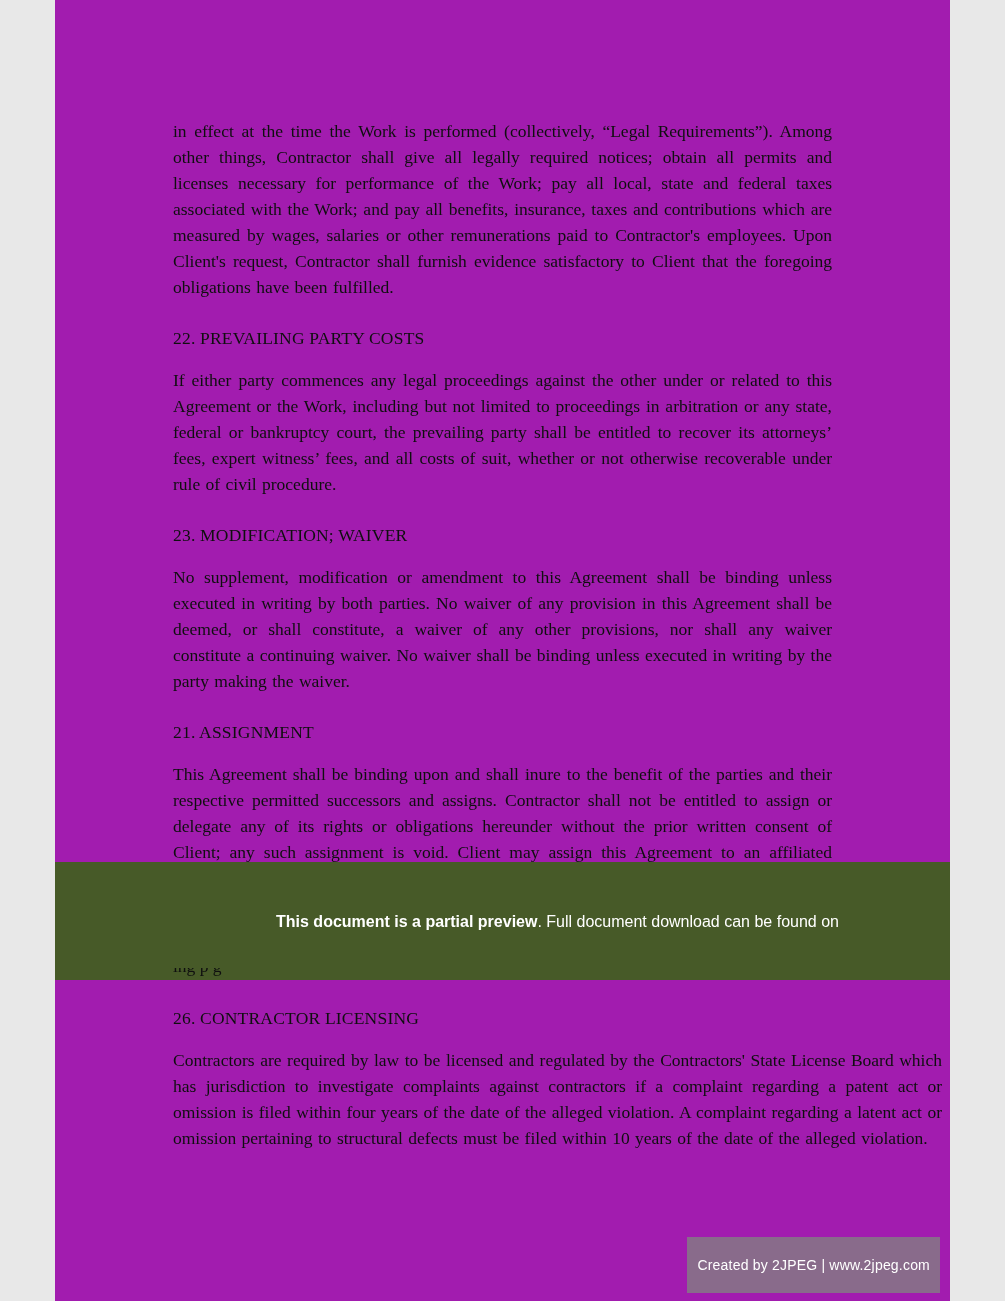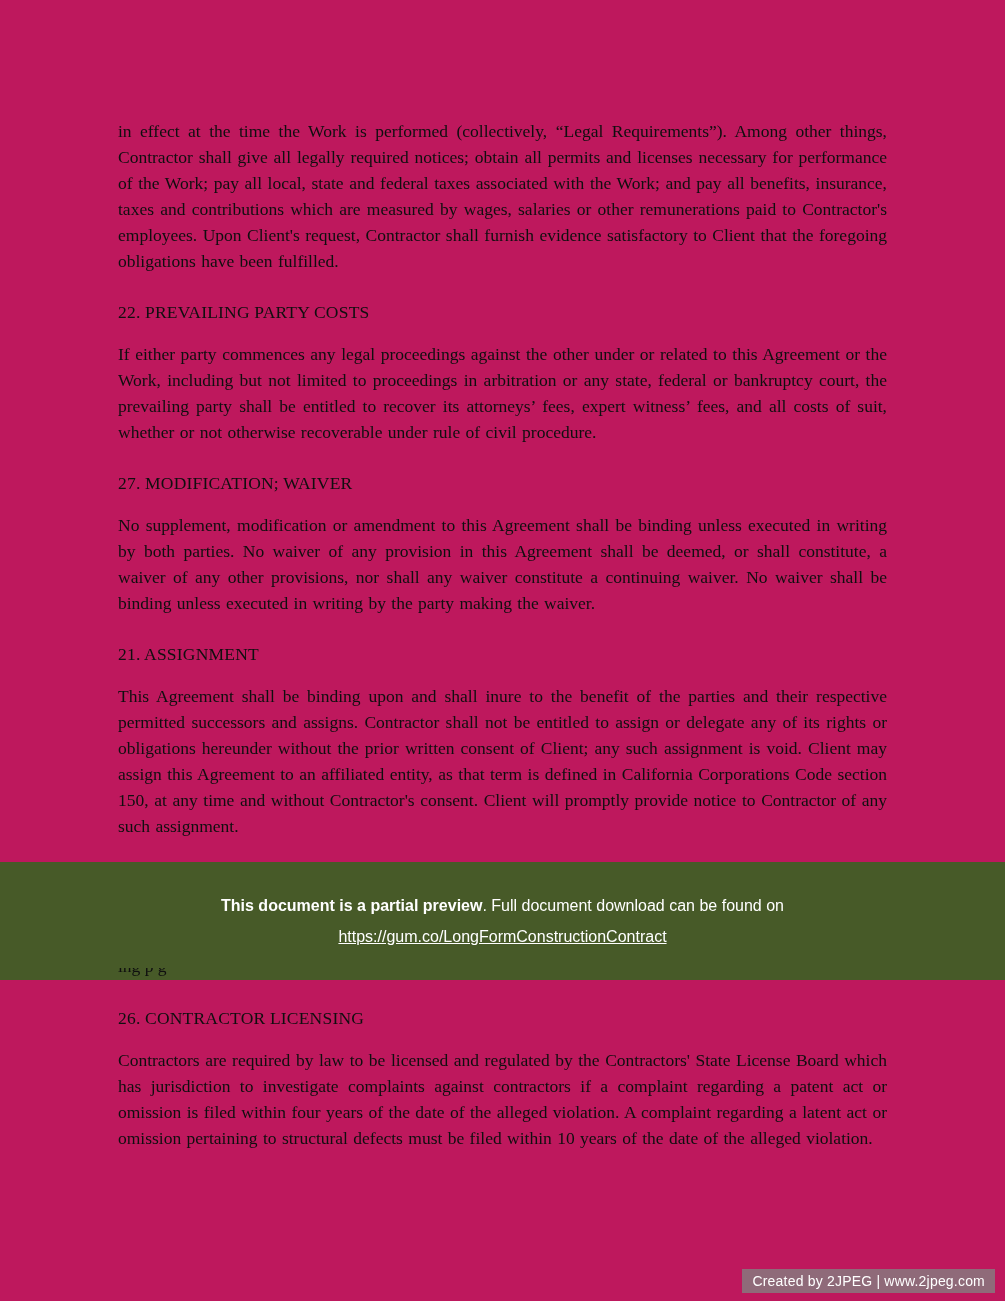--- a/index.html
+++ b/index.html
@@ -1,22 +1,22 @@
 <!DOCTYPE html>
 <html><head>
 <meta charset="utf-8">
 <style>
   * { margin: 0; padding: 0; box-sizing: border-box; }
   html, body { background: #e8e8e8; }
   .page {
     position: relative;
-    width: 1005px;
+    width: 895px;
     height: 1301px;
     margin: 0 auto;
-    background: #be185d;
+    background: #a21caf;
     font-family: "Liberation Serif", serif;
     color: #0f0f0f;
     overflow: hidden;
   }
   .content {
     padding: 118px 118px 0 118px;
   }
   .doc-paragraph {
     font-size: 17.5px;
     line-height: 26px;
@@ -78,51 +78,48 @@
     width: 769px;
   }
   .watermark {
     position: absolute;
     right: 10px;
     bottom: 8px;
     background: rgba(130, 130, 130, 0.78);
     color: #ffffff;
     font-family: "Liberation Sans", sans-serif;
     font-size: 14px;
-    padding: 4px 10px;
+    padding: 20px 10px;
     letter-spacing: 0.2px;
   }
 </style>
 </head>
 <body>
 
 <div class="page">
 
   <div class="content">
     <p class="doc-paragraph">in effect at the time the Work is performed (collectively, “Legal Requirements”).  Among other things, Contractor shall give all legally required notices; obtain all permits and licenses necessary for performance of the Work; pay all local, state and federal taxes associated with the Work; and pay all benefits, insurance, taxes and contributions which are measured by wages, salaries or other remunerations paid to Contractor's employees.  Upon Client's request, Contractor shall furnish evidence satisfactory to Client that the foregoing obligations have been fulfilled.</p>
 
     <h2 class="doc-heading">22. PREVAILING PARTY COSTS</h2>
 
     <p class="doc-paragraph">If either party commences any legal proceedings against the other under or related to this Agreement or the Work, including but not limited to proceedings in arbitration or any state, federal or bankruptcy court, the prevailing party shall be entitled to recover its attorneys’ fees, expert witness’ fees, and all costs of suit, whether or not otherwise recoverable under rule of civil procedure.</p>
 
-    <h2 class="doc-heading">27. MODIFICATION; WAIVER</h2>
+    <h2 class="doc-heading">23. MODIFICATION; WAIVER</h2>
 
     <p class="doc-paragraph">No supplement, modification or amendment to this Agreement shall be binding unless executed in writing by both parties.  No waiver of any provision in this Agreement shall be deemed, or shall constitute, a waiver of any other provisions, nor shall any waiver constitute a continuing waiver.  No waiver shall be binding unless executed in writing by the party making the waiver.</p>
 
     <h2 class="doc-heading">21. ASSIGNMENT</h2>
 
     <p class="doc-paragraph">This Agreement shall be binding upon and shall inure to the benefit of the parties and their respective permitted successors and assigns.  Contractor shall not be entitled to assign or delegate any of its rights or obligations hereunder without the prior written consent of Client; any such assignment is void.  Client may assign this Agreement to an affiliated entity, as that term is defined in California Corporations Code section 150, at any time and without Contractor's consent.  Client will promptly provide notice to Contractor of any such assignment.</p>
   </div>
 
   <div class="preview-banner" style="background: rgb(71, 90, 40);">
     <div>
       <span class="bold">This document is a partial preview</span><span>. Full document download can be found on</span>
-    </div>
-    <div>
-      <a>https://gum.co/LongFormConstructionContract</a>
     </div>
   </div>
 
   <div class="clipped-line">
     <span class="inner">ing p g</span>
   </div>
 
   <div class="after-banner">
     <h2 class="doc-heading" style="margin-top:8px;">26. CONTRACTOR LICENSING</h2>
 

